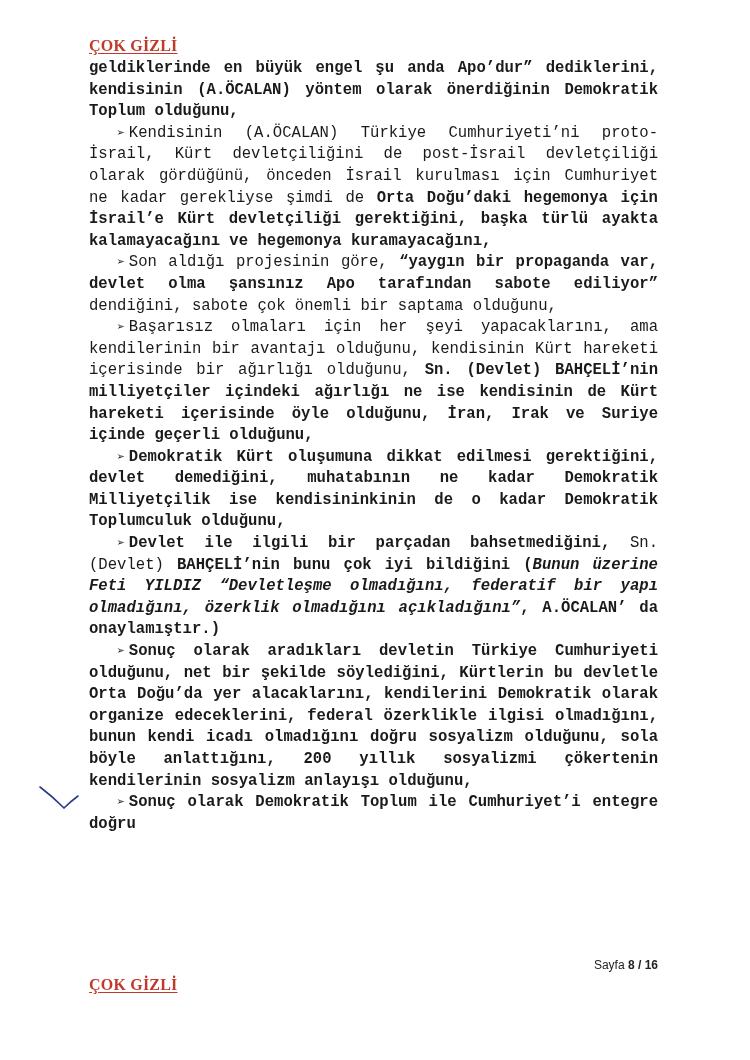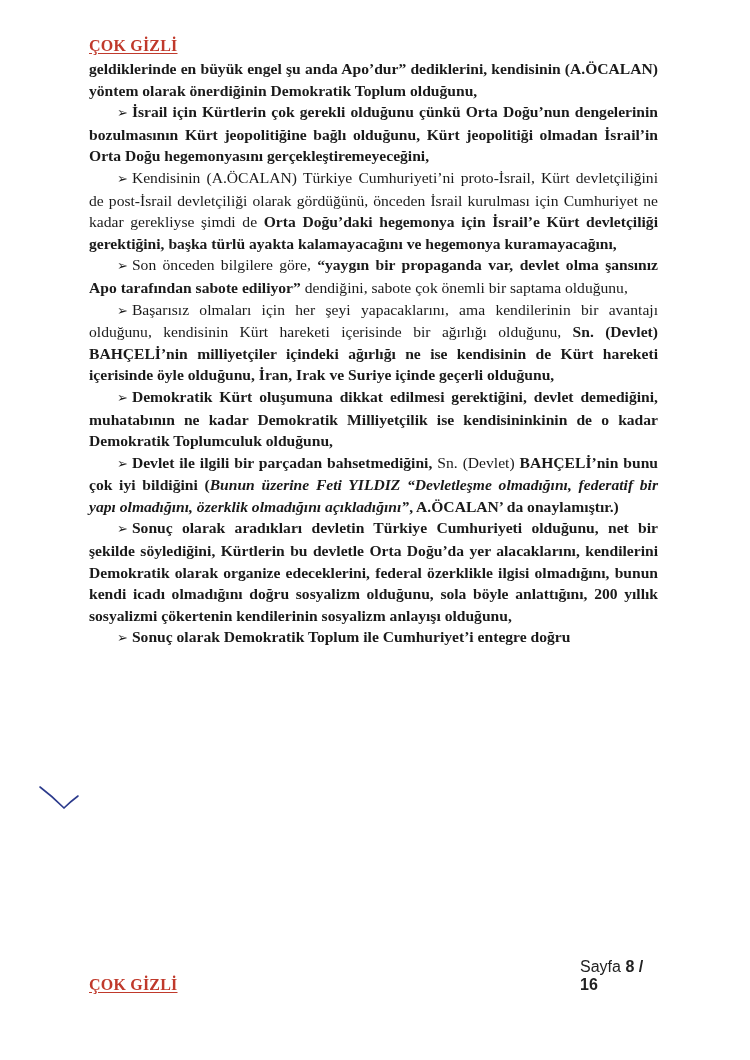--- a/index.html
+++ b/index.html
@@ -10,43 +10,42 @@
     font-family: "Liberation Serif", serif; font-weight: bold; font-size: 16px;
     color: #c0392b; text-decoration: underline; text-underline-offset: 2px; letter-spacing: 0.2px;
   }
   .class-top { top: 37px; }
   .class-bottom { top: 976px; }
   .body-text {
     position: absolute; left: 89px; top: 58px; width: 569px;
     font-family: "Liberation Serif", serif; font-size: 15.6px; line-height: 21.6px;
     color: #1a1a1a; text-align: justify;
   }
-  .para { margin: 0; }
+  .para { margin: 0; font-family: Liberation Mono, monospace; }
   .para.indent { text-indent: 28px; }
   .b { font-weight: bold; }
   .bi { font-weight: bold; font-style: italic; }
   .bullet { font-size: 13px; margin-right: 4px; font-weight: normal; }
   .page-number {
-    position: absolute; left: 580px; top: 958px; width: 78px; 
-    font-family: "Liberation Sans", sans-serif; font-size: 16px; color: #222;
+    position: absolute; left: 580px; top: 958px; width: 78px; text-align: right;
+    font-family: "Liberation Sans", sans-serif; font-size: 12px; color: #222;
   }
   .page-number .num { font-weight: bold; }
   .checkmark { position: absolute; left: 38px; top: 784px; width: 44px; height: 30px; }
 </style>
 </head>
 <body>
 
 <div class="page">
   <div class="classification class-top">ÇOK GİZLİ</div>
 
   <div class="body-text" id="body-text">
       <p class="para"><span class="b">geldiklerinde en büyük engel şu anda Apo’dur” dediklerini, kendisinin (A.ÖCALAN) yöntem olarak önerdiğinin Demokratik Toplum olduğunu,</span></p>
-      <p class="para indent"><span class="bullet">➢</span><span class="b">İsrail için Kürtlerin çok gerekli olduğunu çünkü Orta Doğu’nun dengelerinin bozulmasının Kürt jeopolitiğine bağlı olduğunu, Kürt jeopolitiği olmadan İsrail’in Orta Doğu hegemonyasını gerçekleştiremeyeceğini,</span></p>
       <p class="para indent"><span class="bullet">➢</span><span>Kendisinin (A.ÖCALAN) Türkiye Cumhuriyeti’ni proto-İsrail, Kürt devletçiliğini de post-İsrail devletçiliği olarak gördüğünü, önceden İsrail kurulması için Cumhuriyet ne kadar gerekliyse şimdi de </span><span class="b">Orta Doğu’daki hegemonya için İsrail’e Kürt devletçiliği gerektiğini, başka türlü ayakta kalamayacağını ve hegemonya kuramayacağını,</span></p>
-      <p class="para indent"><span class="bullet">➢</span><span>Son önceden bilgilere göre, </span><span class="b">“yaygın bir propaganda var, devlet olma şansınız Apo tarafından sabote ediliyor”</span><span> dendiğini, sabote çok önemli bir saptama olduğunu,</span></p>
+      <p class="para indent"><span class="bullet">➢</span><span>Son aldığı projesinin göre, </span><span class="b">“yaygın bir propaganda var, devlet olma şansınız Apo tarafından sabote ediliyor”</span><span> dendiğini, sabote çok önemli bir saptama olduğunu,</span></p>
       <p class="para indent"><span class="bullet">➢</span><span>Başarısız olmaları için her şeyi yapacaklarını, ama kendilerinin bir avantajı olduğunu, kendisinin Kürt hareketi içerisinde bir ağırlığı olduğunu, </span><span class="b">Sn. (Devlet) BAHÇELİ’nin milliyetçiler içindeki ağırlığı ne ise kendisinin de Kürt hareketi içerisinde öyle olduğunu, İran, Irak ve Suriye içinde geçerli olduğunu,</span></p>
       <p class="para indent"><span class="bullet">➢</span><span class="b">Demokratik Kürt oluşumuna dikkat edilmesi gerektiğini, devlet demediğini, muhatabının ne kadar Demokratik Milliyetçilik ise kendisininkinin de o kadar Demokratik Toplumculuk olduğunu,</span></p>
       <p class="para indent"><span class="bullet">➢</span><span class="b">Devlet ile ilgili bir parçadan bahsetmediğini,</span><span> Sn. (Devlet) </span><span class="b">BAHÇELİ’nin bunu çok iyi bildiğini (</span><span class="bi">Bunun üzerine Feti YILDIZ “Devletleşme olmadığını, federatif bir yapı olmadığını, özerklik olmadığını açıkladığını”</span><span class="b">,  A.ÖCALAN’ da onaylamıştır.)</span></p>
       <p class="para indent"><span class="bullet">➢</span><span class="b">Sonuç olarak aradıkları devletin Türkiye Cumhuriyeti olduğunu, net bir şekilde söylediğini, Kürtlerin bu devletle Orta Doğu’da yer alacaklarını, kendilerini Demokratik olarak organize edeceklerini, federal özerklikle ilgisi olmadığını, bunun kendi icadı olmadığını doğru sosyalizm olduğunu, sola böyle anlattığını, 200 yıllık sosyalizmi çökertenin kendilerinin sosyalizm anlayışı olduğunu,</span></p>
       <p class="para indent"><span class="bullet">➢</span><span class="b">Sonuç olarak Demokratik Toplum ile Cumhuriyet’i entegre doğru</span></p>
     </div>
 
   <svg class="checkmark" viewBox="0 0 44 30">
     <path d="M2 3 Q 14 12 26 24 Q 32 18 40 12" fill="none" stroke="#2b3a8c" stroke-width="1.6" stroke-linecap="round"></path>
   </svg>

